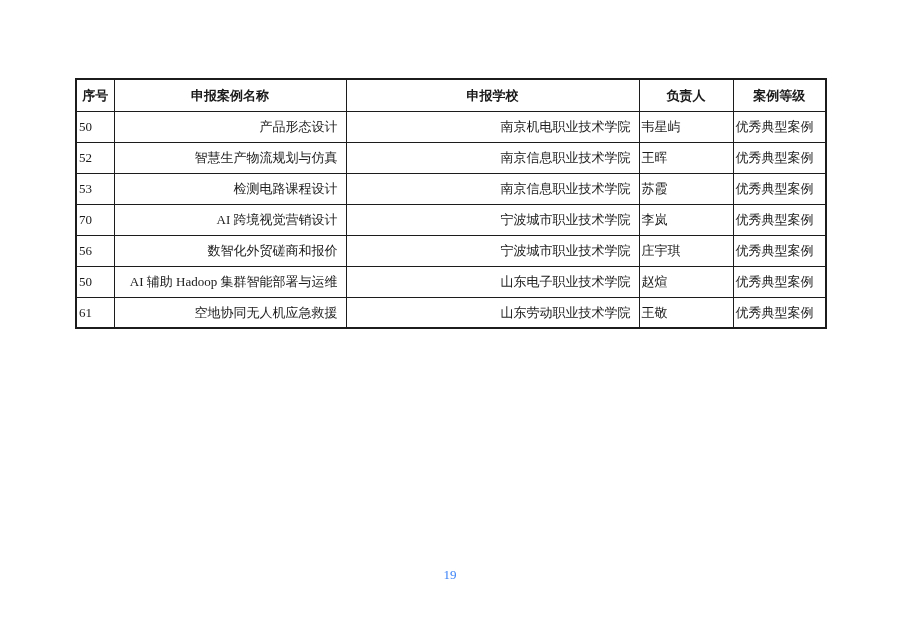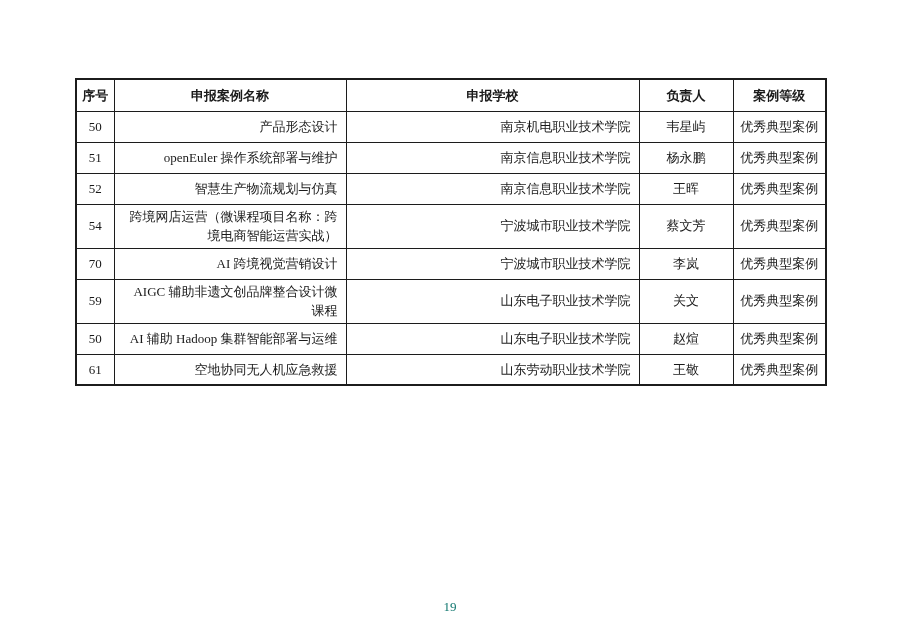--- a/index.html
+++ b/index.html
@@ -42,35 +42,34 @@
     font-weight: bold;
     text-align: center;
     height: 32px;
     padding: 2px 3px;
   }
   .cases-table td {
     height: 31px;
     padding: 2px 8px;
   }
   td.c-no, td.c-leader, td.c-level {
-    text-align: center;
+    text-align: left;
     padding: 2px 2px;
   }
   td.c-case, td.c-school {
     text-align: right;
   }
   .page-number {
     position: absolute;
     top: 567px;
     left: 0;
     right: 0;
     text-align: center;
     font-size: 13px;
-    color: #0f766e;
-    margin-top: 32px;
+    color: #3b82f6;
   }
 </style>
 </head>
 <body>
 
 <div class="doc-page">
 
   <table class="cases-table">
     <colgroup>
       <col style="width:38px">
@@ -90,52 +89,45 @@
     </thead>
     <tbody>
       <tr>
         <td class="c-no">50</td>
         <td class="c-case">产品形态设计</td>
         <td class="c-school">南京机电职业技术学院</td>
         <td class="c-leader">韦星屿</td>
         <td class="c-level">优秀典型案例</td>
       </tr>
       <tr>
-        <td class="c-no">51</td>
-        <td class="c-case">openEuler 操作系统部署与维护</td>
-        <td class="c-school">南京信息职业技术学院</td>
-        <td class="c-leader">杨永鹏</td>
-        <td class="c-level">优秀典型案例</td>
-      </tr>
-      <tr>
         <td class="c-no">52</td>
         <td class="c-case">智慧生产物流规划与仿真</td>
         <td class="c-school">南京信息职业技术学院</td>
         <td class="c-leader">王晖</td>
         <td class="c-level">优秀典型案例</td>
       </tr>
       <tr>
-        <td class="c-no">54</td>
-        <td class="c-case">跨境网店运营（微课程项目名称：跨境电商智能运营实战）</td>
-        <td class="c-school">宁波城市职业技术学院</td>
-        <td class="c-leader">蔡文芳</td>
+        <td class="c-no">53</td>
+        <td class="c-case">检测电路课程设计</td>
+        <td class="c-school">南京信息职业技术学院</td>
+        <td class="c-leader">苏霞</td>
         <td class="c-level">优秀典型案例</td>
       </tr>
       <tr>
         <td class="c-no">70</td>
         <td class="c-case">AI 跨境视觉营销设计</td>
         <td class="c-school">宁波城市职业技术学院</td>
         <td class="c-leader">李岚</td>
         <td class="c-level">优秀典型案例</td>
       </tr>
       <tr>
-        <td class="c-no">59</td>
-        <td class="c-case">AIGC 辅助非遗文创品牌整合设计微课程</td>
-        <td class="c-school">山东电子职业技术学院</td>
-        <td class="c-leader">关文</td>
+        <td class="c-no">56</td>
+        <td class="c-case">数智化外贸磋商和报价</td>
+        <td class="c-school">宁波城市职业技术学院</td>
+        <td class="c-leader">庄宇琪</td>
         <td class="c-level">优秀典型案例</td>
       </tr>
       <tr>
         <td class="c-no">50</td>
         <td class="c-case">AI 辅助 Hadoop 集群智能部署与运维</td>
         <td class="c-school">山东电子职业技术学院</td>
         <td class="c-leader">赵煊</td>
         <td class="c-level">优秀典型案例</td>
       </tr>
       <tr>

